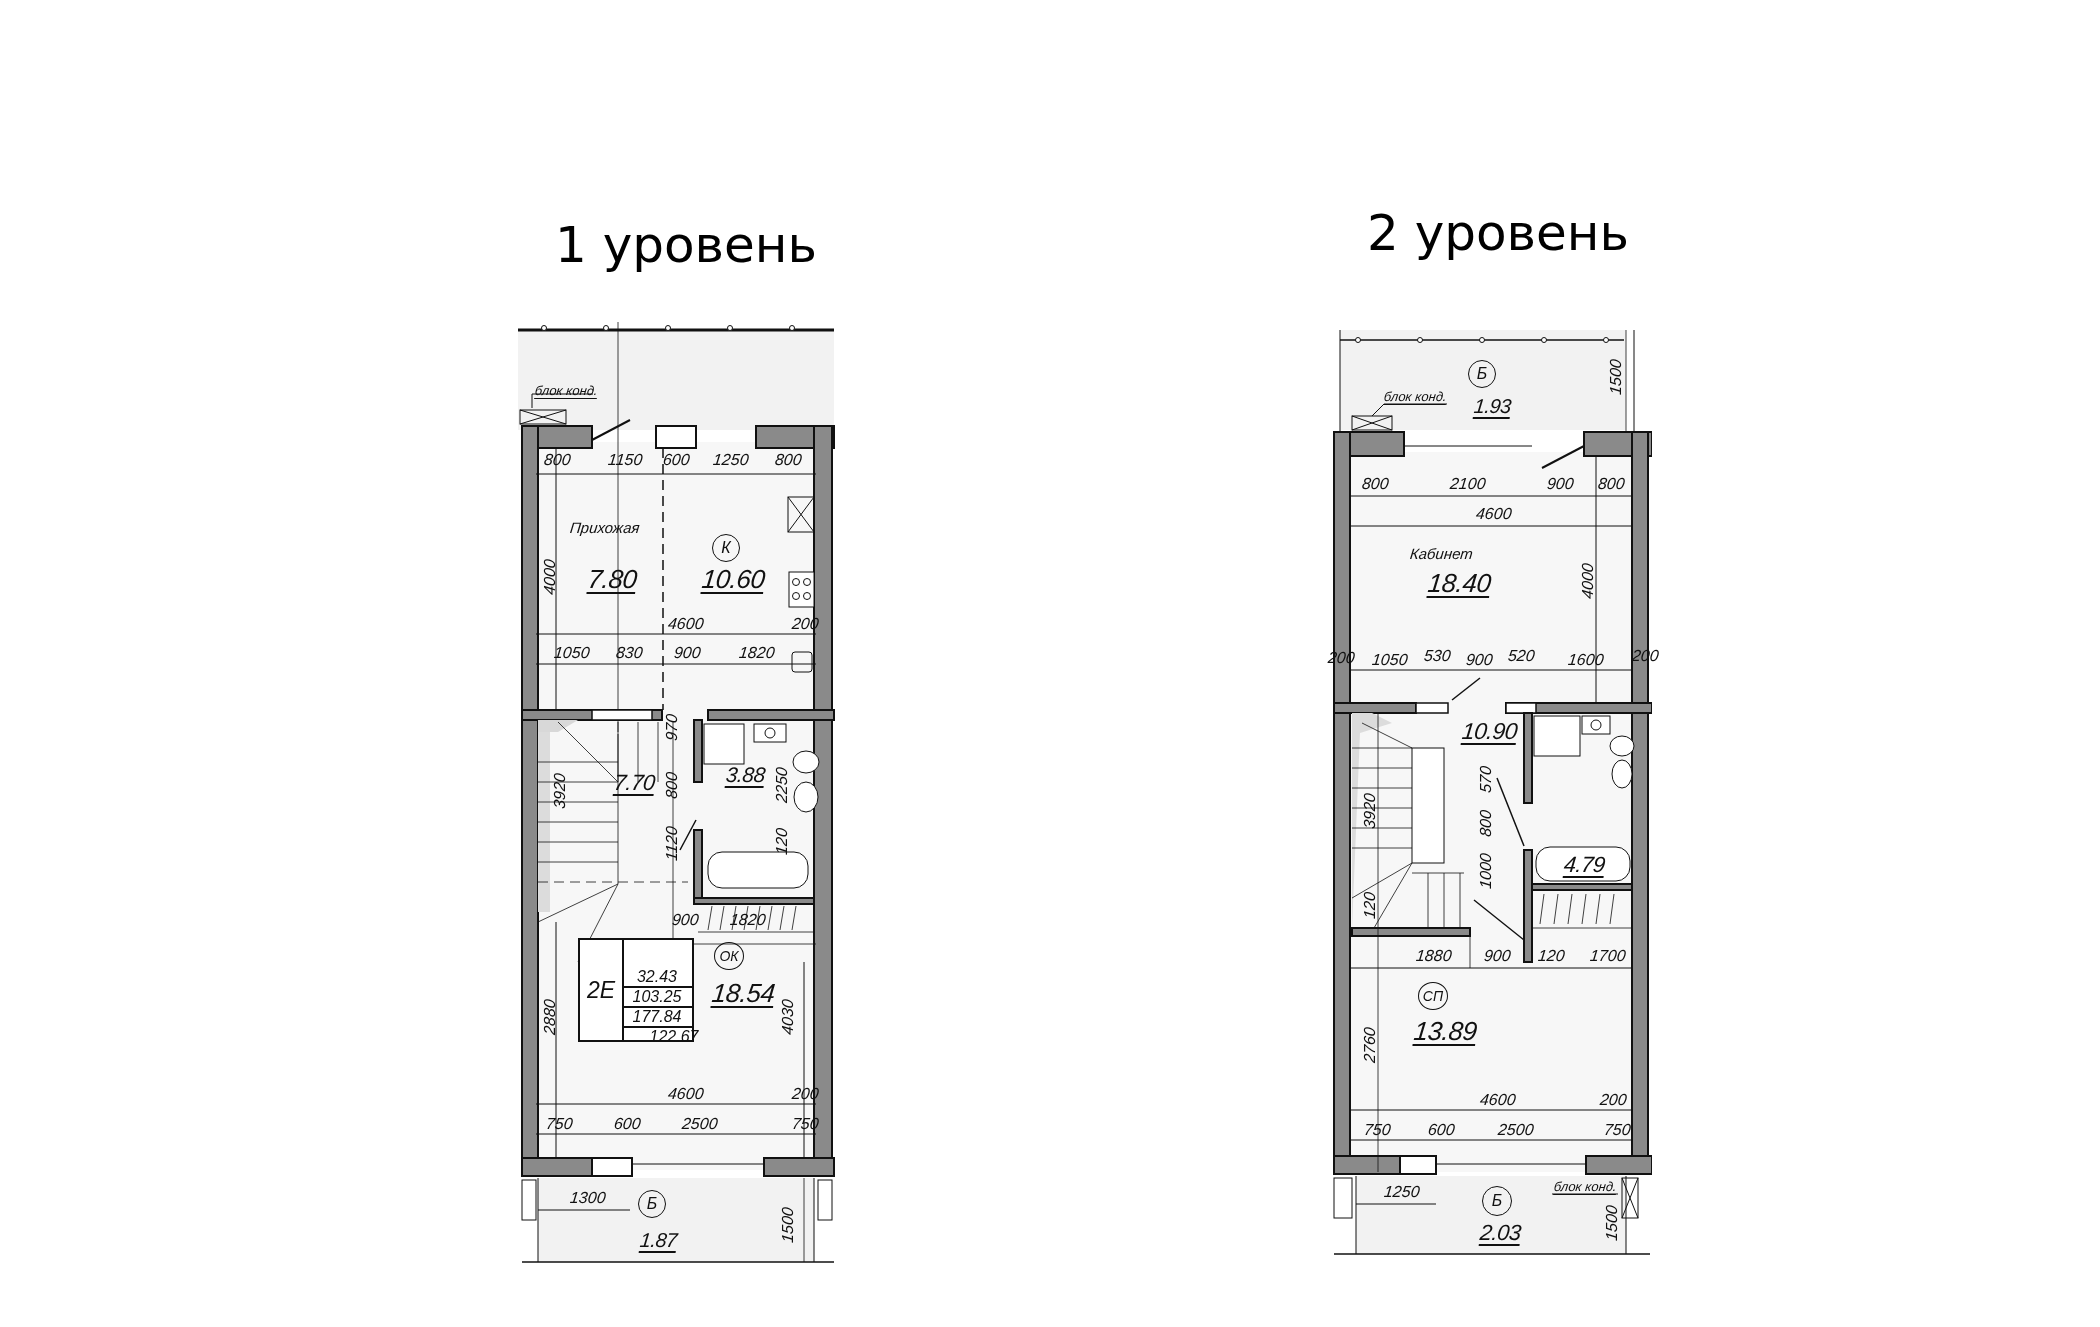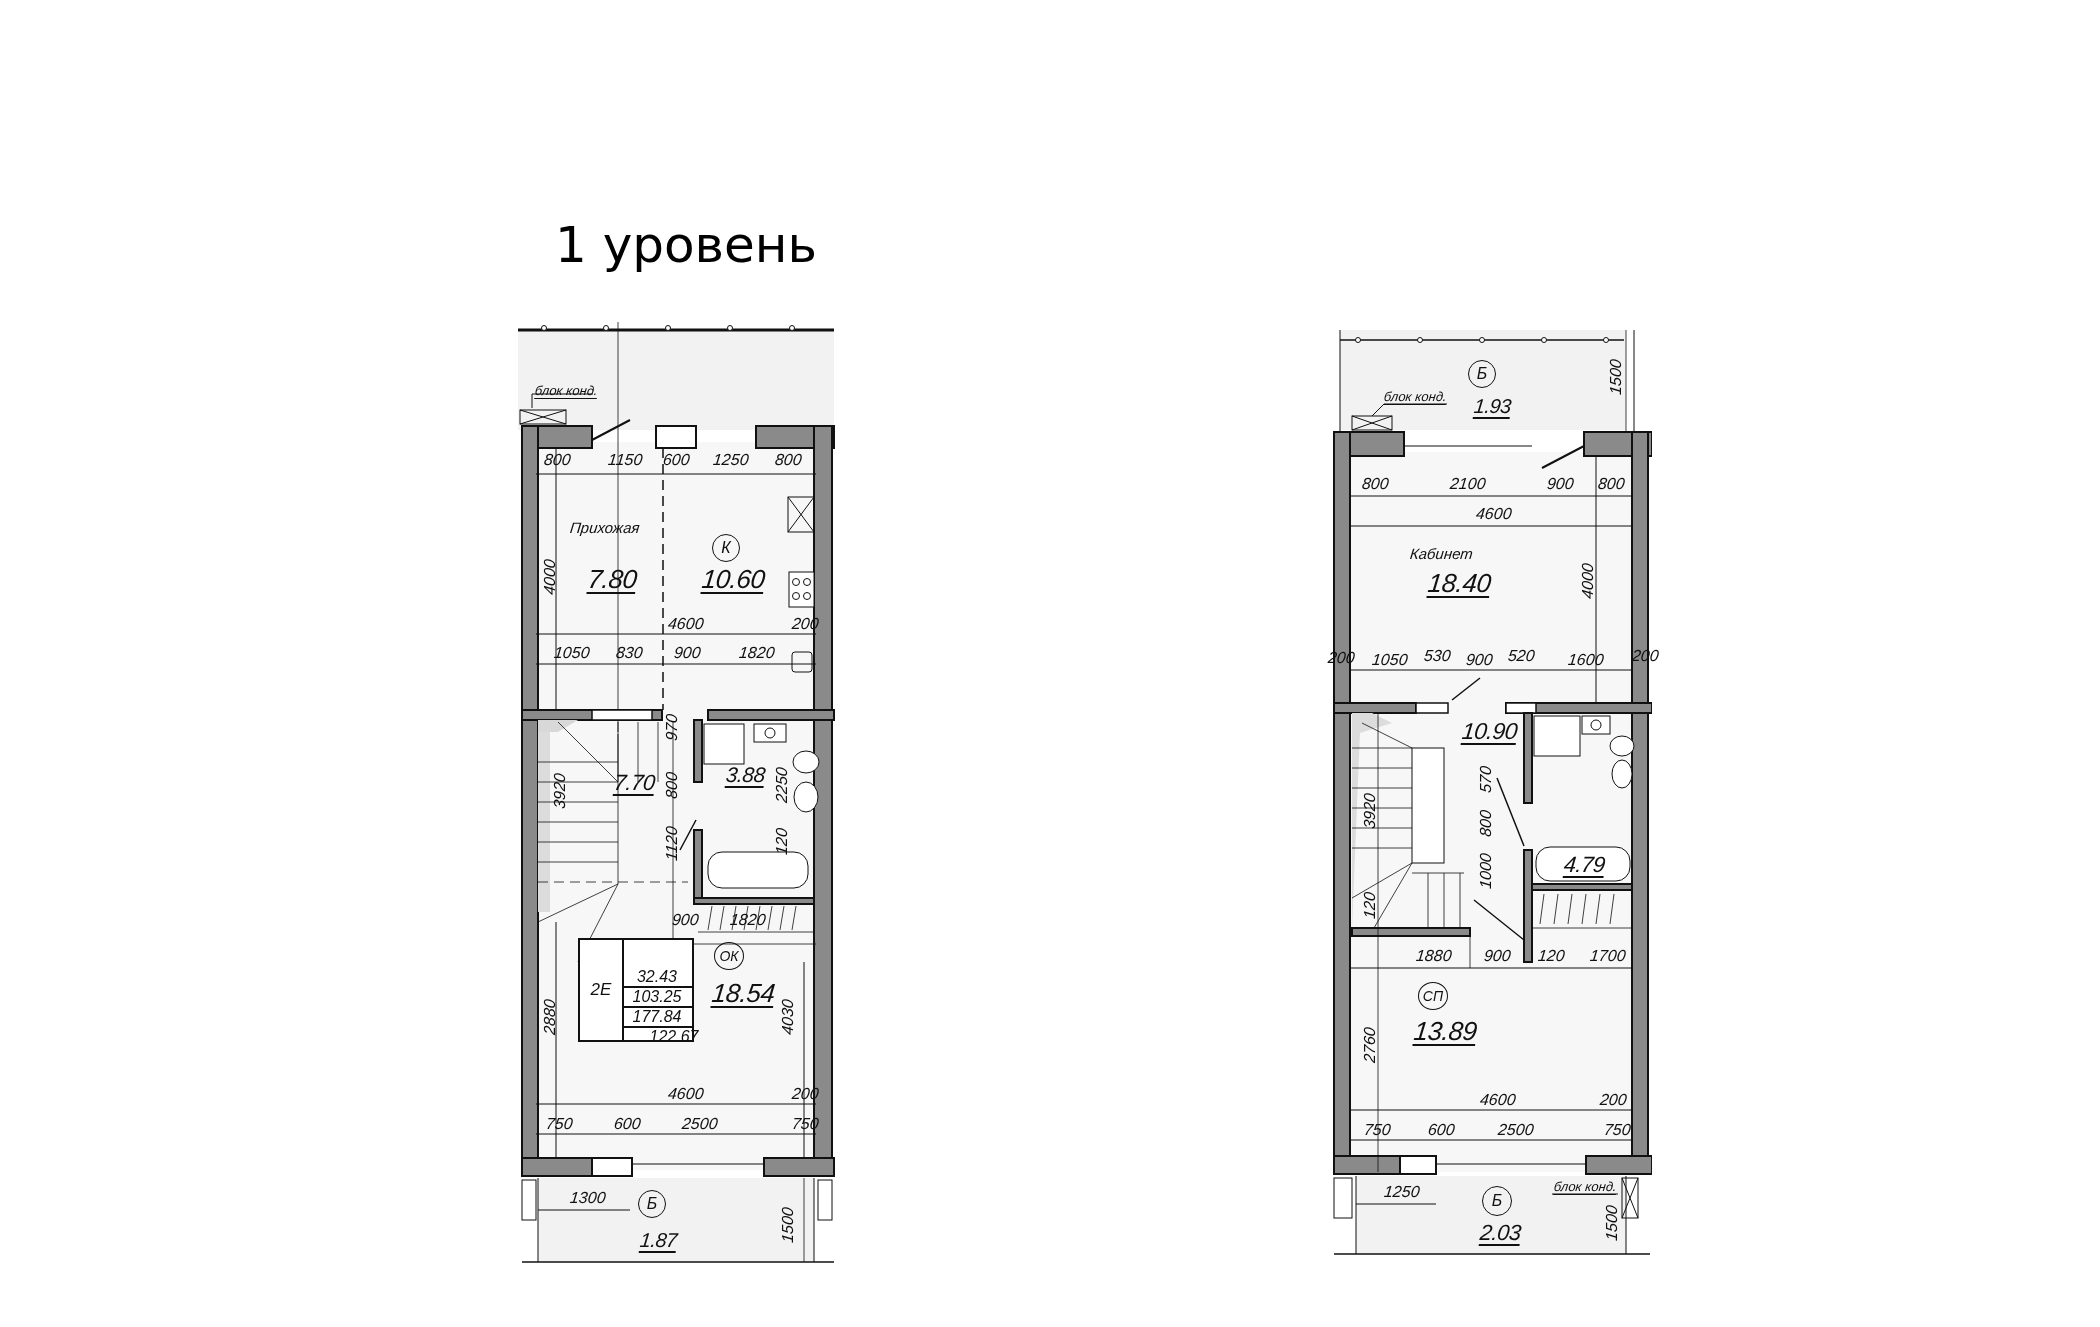--- a/index.html
+++ b/index.html
@@ -8,21 +8,21 @@
   .plan { position: absolute; }
   .plan svg { position: absolute; left: 0; top: 0; }
   .lbl { position: absolute; font-family: "Liberation Sans", sans-serif; font-style: italic; color: #111; white-space: nowrap; line-height: 1; transform: skewX(-6deg); }
   .dim { font-size: 16px; }
   .dim.v { transform: rotate(-90deg) skewX(-6deg); transform-origin: left top; }
   .area { font-size: 26px; text-decoration: underline; text-decoration-thickness: 2px; text-underline-offset: 4px; letter-spacing: -0.5px; }
   .room-name { font-size: 15px; }
   .note { font-size: 13px; text-decoration: underline; text-underline-offset: 3px; }
   .tag { position: absolute; border: 1.5px solid #111; border-radius: 50%; font-family: "Liberation Sans", sans-serif; font-style: italic; font-size: 16px; text-align: center; color: #111; box-sizing: border-box; }
   .spec { position: absolute; border: 2px solid #111; font-family: "Liberation Sans", sans-serif; font-style: italic; color: #111; box-sizing: border-box; background: #fff; }
-  .spec .code { position: absolute; left: 0; top: 0; bottom: 0; width: 42px; border-right: 2px solid #111; display: flex; align-items: center; justify-content: center; font-size: 17px; }
+  .spec .code { position: absolute; left: 0; top: 0; bottom: 0; width: 42px; border-right: 2px solid #111; display: flex; align-items: center; justify-content: center; font-size: 23px; }
   .spec .rows { position: absolute; left: 42px; right: 0; top: 0; bottom: 0; display: flex; flex-direction: column; margin-top: 28px; }
   .spec .rows div { flex: 1; border-bottom: 2px solid #111; display: flex; align-items: center; justify-content: center; font-size: 16px; }
   .spec .rows div:last-child { border-bottom: none; padding-left: 34px; }
 </style>
 </head>
 <body>
 
 <div id="canvas">
 
   <div class="level-title" style="left:555px; top:220px;">1 уровень</div>
@@ -203,20 +203,21 @@
     <span class="lbl dim" style="left:96px; top:794px;">600</span>
     <span class="lbl dim" style="left:164px; top:794px;">2500</span>
     <span class="lbl dim" style="left:274px; top:794px;">750</span>
 
     <span class="lbl dim" style="left:52px; top:868px;">1300</span>
     <span class="tag" style="left:120px; top:868px; width:28px; height:28px; line-height:26px;">Б</span>
     <span class="lbl area" style="left:122px; top:908px; font-size:20px;">1.87</span>
     <span class="lbl dim v" style="left:262px; top:920px;">1500</span>
   </div>
 
+  <div class="level-title" style="left:1367px; top:208px;">2 уровень</div>
 
   <div class="plan" style="left:1332px; top:328px; width:320px; height:930px;">
     <svg width="320" height="930" viewBox="0 0 320 930">
 
       <rect x="8" y="2" width="286" height="100" fill="#f2f2f2"></rect>
       <line x1="8" y1="12" x2="292" y2="12" stroke="#111" stroke-width="1.5"></line>
       <g fill="#fff" stroke="#111" stroke-width="1">
           <circle cx="26" cy="12" r="2.5"></circle>
           <circle cx="88" cy="12" r="2.5"></circle>
           <circle cx="150" cy="12" r="2.5"></circle>

